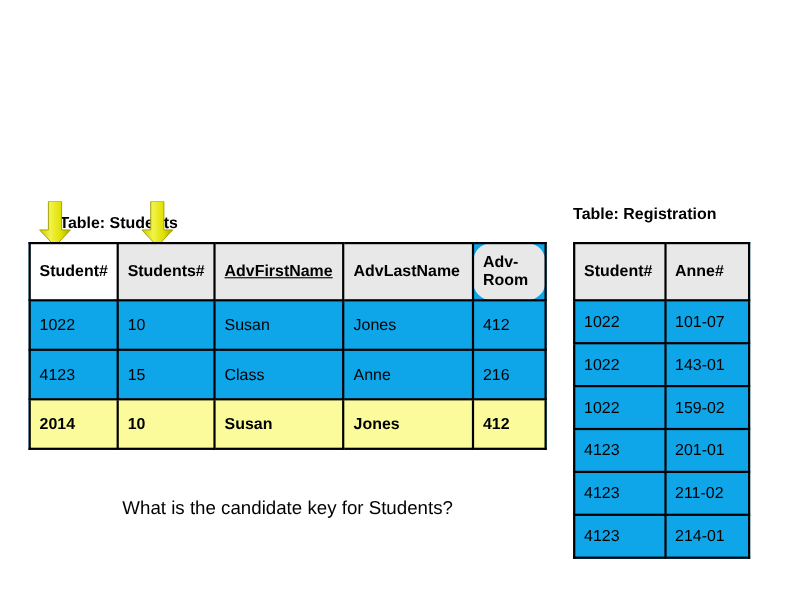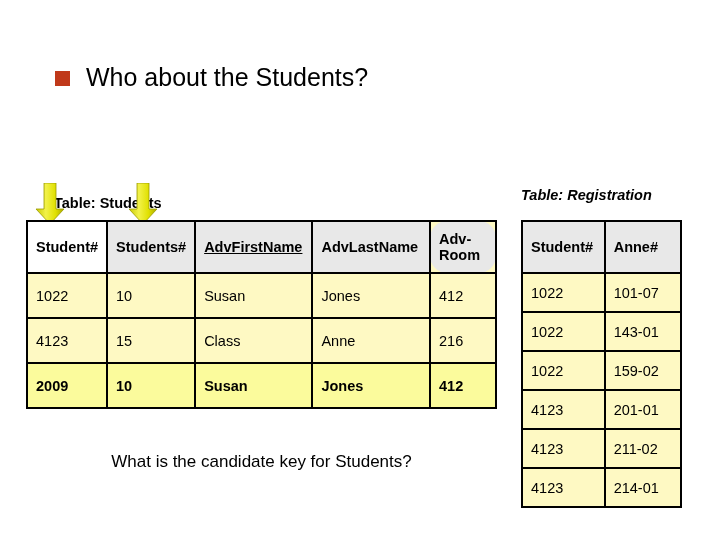--- a/index.html
+++ b/index.html
@@ -44,36 +44,36 @@
 
   
   .caption {
     position: absolute;
     font-size: 14.5px;
     font-weight: bold;
     color: #000000;
     white-space: nowrap;
   }
   #caption-students { left: 54px; top: 195px; }
-  #caption-registration { left: 521px; top: 187px; font-style: italic; }
+  #caption-registration { left: 521px; top: 187px; }
 
   
   .arrow {
     position: absolute;
     width: 30px;
     height: 42px;
   }
   #arrow-student { left: 35px; top: 183px; }
   #arrow-advisor { left: 128px; top: 183px; }
 
   
   table.data-table {
     position: absolute;
     border-collapse: collapse;
-    background: #fef9c3;
+    background: #0ea5e9;
   }
   table.data-table td,
   table.data-table th {
     border: 2px solid #000000;
     font-size: 14.5px;
     color: #000000;
     text-align: left;
     vertical-align: middle;
     font-weight: normal;
     padding: 4px 8px;
@@ -134,24 +134,20 @@
     text-align: center;
     font-size: 17px;
     color: #000000;
     white-space: nowrap;
   }
 </style>
 </head>
 <body>
 
 <div class="bullets">
-  <div class="bullet-row">
-    <span class="bullet-marker"></span>
-    <span class="bullet-text">Who about the Students?</span>
-  </div>
 </div>
 
 <div class="caption" id="caption-students">Table: Students</div>
 <div class="caption" id="caption-registration">Table: Registration</div>
 
 <svg class="arrow" id="arrow-student" viewBox="0 0 30 42">
   <defs>
     <linearGradient id="agrad1" x1="0" y1="0" x2="1" y2="0">
       <stop offset="0%" stop-color="#C9C900"></stop>
       <stop offset="35%" stop-color="#F2F24A"></stop>
@@ -193,21 +189,21 @@
       <td>412</td>
     </tr>
     <tr>
       <td>4123</td>
       <td>15</td>
       <td>Class</td>
       <td>Anne</td>
       <td>216</td>
     </tr>
     <tr class="row-highlight">
-      <td>2009</td>
+      <td>2014</td>
       <td>10</td>
       <td>Susan</td>
       <td>Jones</td>
       <td>412</td>
     </tr>
   </tbody>
 </table>
 
 <table class="data-table" id="table-registration">
   <thead>

